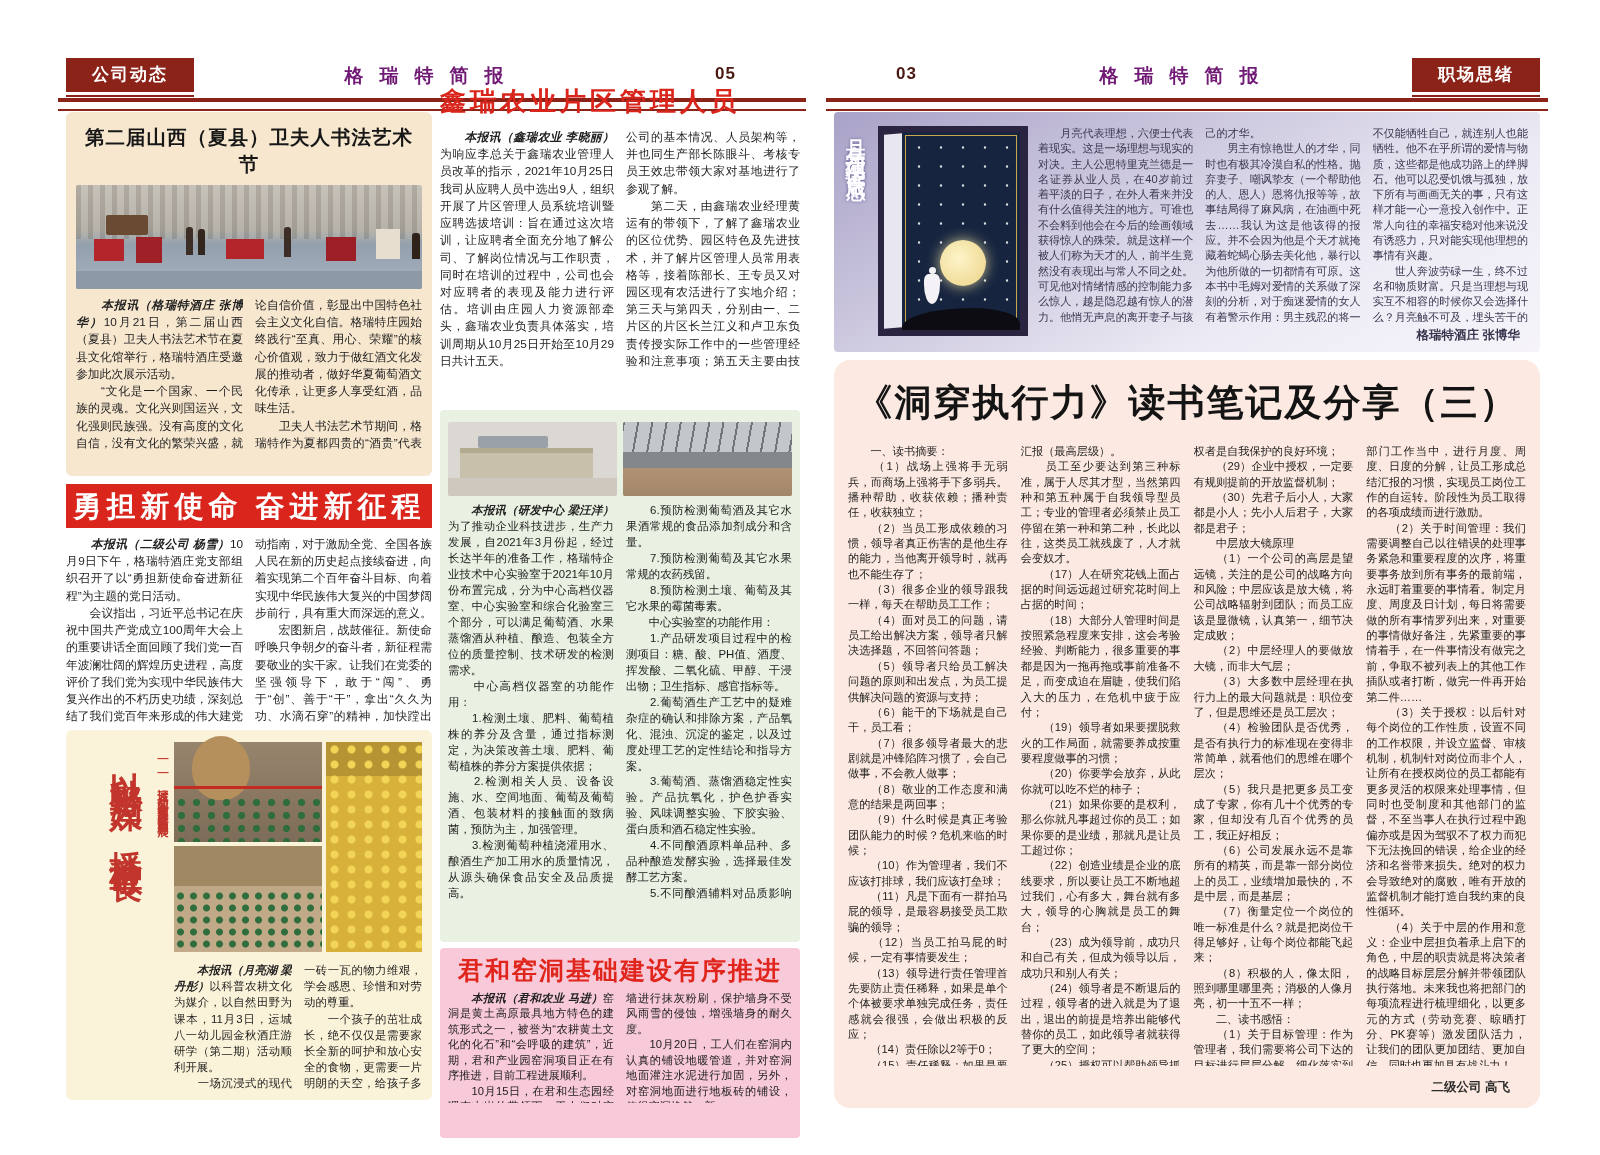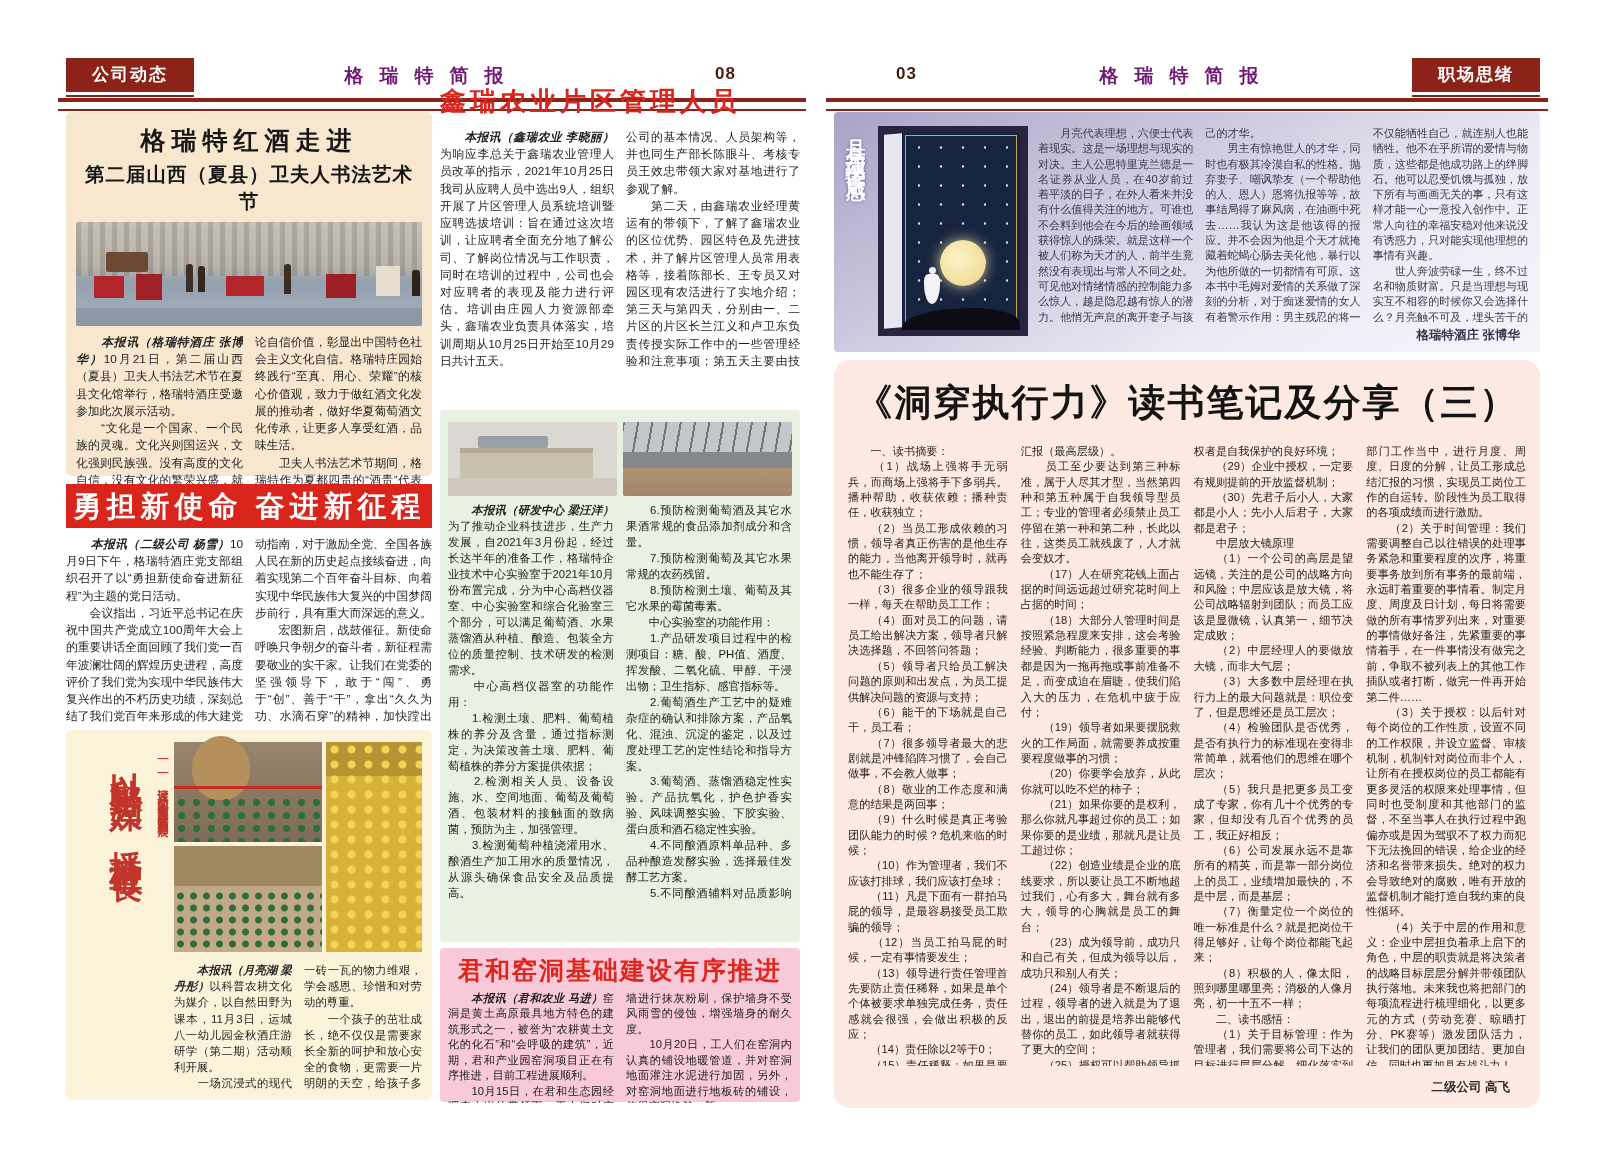--- a/index.html
+++ b/index.html
@@ -72,21 +72,21 @@
   .bench{position:absolute;left:12px;right:24px;top:26px;height:26px;background:#c9c0ab;border-top:5px solid #b4aa92;}
   .equip{position:absolute;top:14px;left:30px;width:70px;height:12px;background:#9aa0a8;border-radius:2px;}
   .labfloor{position:absolute;left:0;right:0;bottom:0;height:18px;background:#cfc8bf;}
   .ph-con{flex:1;height:74px;background:#b9bdc1;position:relative;overflow:hidden;}
   .truss{position:absolute;left:0;right:0;top:0;height:30px;background:repeating-linear-gradient(100deg,#6f7579 0 2px,transparent 2px 14px),#c3c7ca;}
   .conwall{position:absolute;left:0;right:0;top:30px;height:16px;background:#84888d;}
   .dirt{position:absolute;left:0;right:0;bottom:0;height:28px;background:linear-gradient(180deg,#b09273,#a3876a);}
   .rd-body{margin-top:7px;height:396px;}
   .rd-body .bodytext{font-size:11.4px;line-height:1.40;}
 
-  .cave{position:absolute;left:382px;top:902px;width:360px;height:154px;background:#f7c9d9;border-radius:4px;padding:4px 8px;box-sizing:border-box;}
+  .cave{position:absolute;left:382px;top:902px;width:360px;height:190px;background:#f7c9d9;border-radius:4px;padding:4px 8px;box-sizing:border-box;}
   .cave .t1{font-size:25px;font-weight:bold;color:#e0251c;text-align:center;letter-spacing:2px;margin-top:2px;}
   .cave-body{margin-top:4px;height:112px;}
   .cave-body .bodytext{font-size:11.2px;line-height:1.38;}
 
   
   .moon{position:absolute;left:8px;top:66px;width:706px;height:240px;border-radius:4px;overflow:hidden;
         background:linear-gradient(150deg,#a9a2c8 0%,#c9c4dc 32%,#eceaf4 68%,#f6f4fa 100%);}
   .moon-vtitle{position:absolute;left:8px;top:12px;height:216px;width:28px;writing-mode:vertical-rl;text-orientation:upright;
                color:#fdfcff;font-size:20px;font-weight:bold;letter-spacing:5px;text-shadow:0 0 3px rgba(90,80,140,.8);
                font-family:"Liberation Serif","DejaVu Serif",serif;}
@@ -109,26 +109,25 @@
   .exec-cols .bodytext{font-size:11.2px;line-height:1.37;color:#1d1d1d;}
   .exec .sig{right:30px;bottom:12px;}
 </style>
 </head>
 <body>
 
 <div class="page" id="pageL">
   <div class="hdr">
     <div class="sec-label" style="left:8px;">公司动态</div>
     <div class="masthead">格瑞特简报</div>
-    <div class="pgno" style="right:70px;">08</div>
+    <div class="pgno" style="right:70px;">05</div>
   </div>
   <div class="hdr-rule"></div>
 
   <div class="a1">
-    <div class="t1">格瑞特红酒走进</div>
     <div class="t2">第二届山西（夏县）卫夫人书法艺术节</div>
     <div class="photo photo-wine">
       <div class="wstreaks"></div>
       <div class="wel" style="left:18px;bottom:28px;width:30px;height:22px;background:#b3252b;"></div>
       <div class="wel" style="left:60px;bottom:26px;width:26px;height:26px;background:#a02027;"></div>
       <div class="wel" style="left:150px;bottom:30px;width:38px;height:20px;background:#b3252b;"></div>
       <div class="wel" style="left:250px;bottom:28px;width:30px;height:24px;background:#9d1f26;"></div>
       <div class="wel" style="left:300px;bottom:30px;width:24px;height:30px;background:#e8ded0;"></div>
       <div class="wel" style="left:110px;bottom:34px;width:7px;height:28px;background:#3c2d26;border-radius:3px 3px 0 0;"></div>
       <div class="wel" style="left:122px;bottom:34px;width:7px;height:26px;background:#33261f;border-radius:3px 3px 0 0;"></div>

